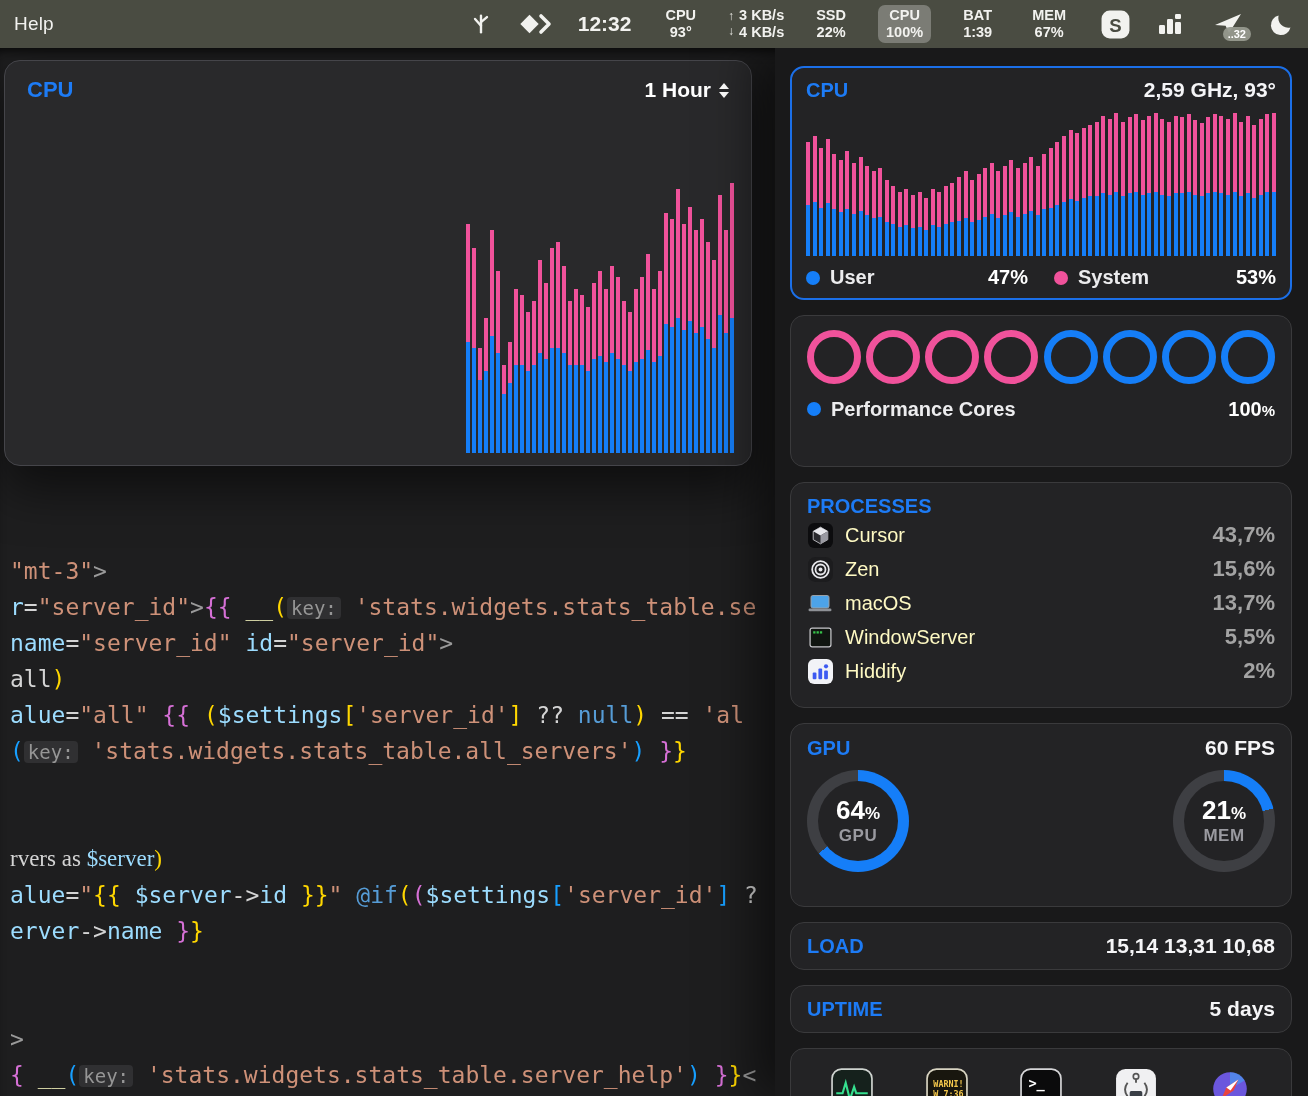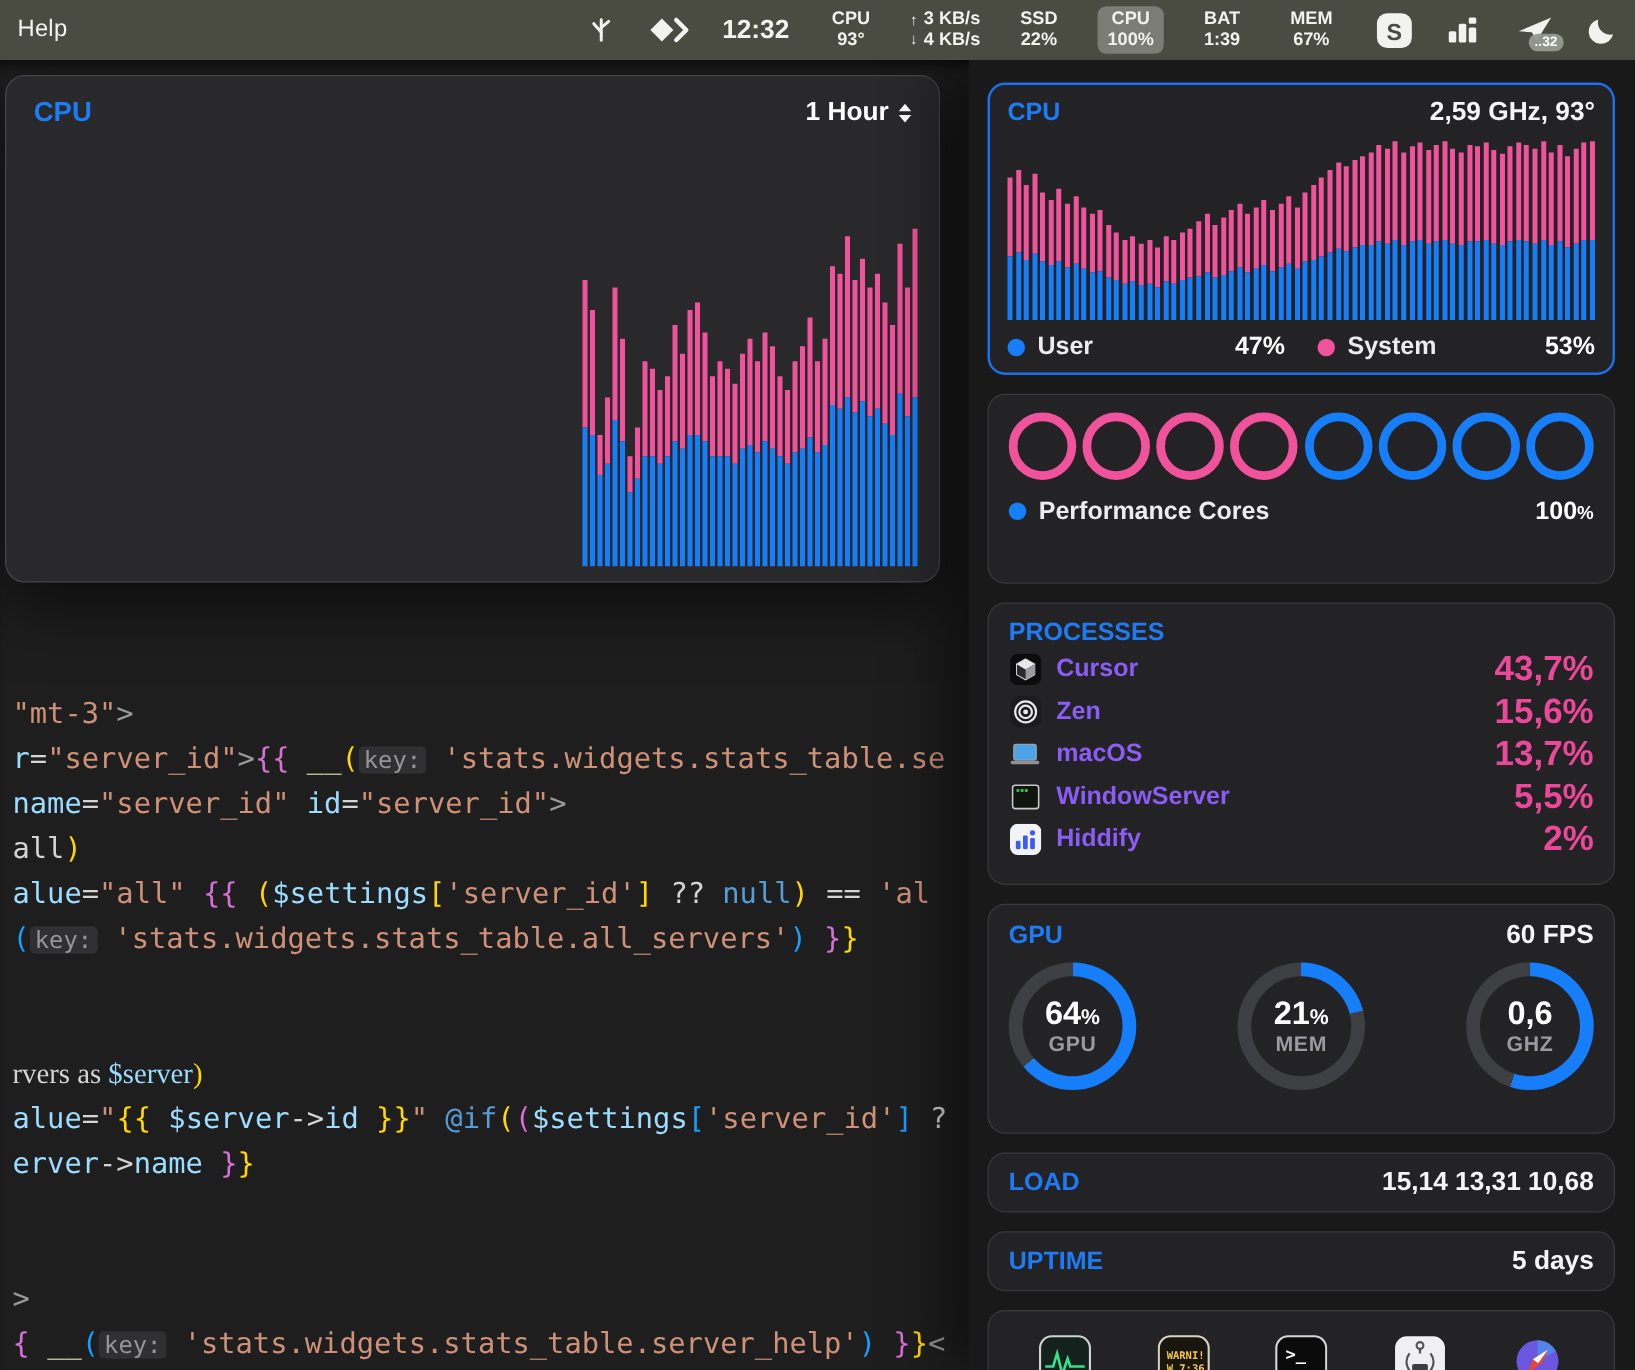--- a/index.html
+++ b/index.html
@@ -69,22 +69,22 @@
 
   .cores-card{height:152px;padding:14px 16px}
   .rings{display:flex;justify-content:space-between;align-items:center}
   .ring{width:54px;height:54px;border-radius:50%;border:7px solid var(--ring-grey)}
   .core-legend{margin-top:10px}
   .core-legend .lg{display:flex;align-items:center;justify-content:space-between;font-size:20px;color:#ececee;font-weight:600;line-height:1.5}
   .sm{font-size:15px}
 
   .proc-card{height:226px;padding:12px 16px}
   .proc-row{display:flex;align-items:center;height:34px;gap:12px}
-  .proc-row .pname{font-size:20px;color:#8b5cf6;font-weight:700}
-  .proc-row .pval{margin-left:auto;font-size:28px;color:#ec4899;font-weight:700}
+  .proc-row .pname{font-size:20px;color:#fef9c3;font-weight:400}
+  .proc-row .pval{margin-left:auto;font-size:22px;color:#a3a3a3;font-weight:700}
   .picon{width:26px;height:26px;display:inline-flex;align-items:center;justify-content:center}
 
   .gpu-card{height:184px;padding:12px 16px}
   .gauges{display:flex;justify-content:space-between;margin-top:10px}
   .gauge{position:relative;width:102px;height:102px;border-radius:50%}
   .gauge::after{content:"";position:absolute;inset:11px;background:var(--card-bg);border-radius:50%}
   .gtext{position:absolute;inset:0;z-index:1;display:flex;flex-direction:column;align-items:center;justify-content:center;line-height:1.05}
   .gval{color:#fff;font-size:26px;font-weight:700}
   .gval .sm{font-size:17px;font-weight:700}
   .glab{color:#9a9aa0;font-size:17px;font-weight:600;margin-top:2px;letter-spacing:.5px}
@@ -797,26 +797,20 @@
                 <div class="gval">64<span class="sm">%</span></div>
                 <div class="glab">GPU</div>
               </div>
             </div>
             <div class="gauge" style="background: conic-gradient(rgb(21, 126, 248) 21%, rgb(62, 63, 67) 0deg);">
               <div class="gtext">
                 <div class="gval">21<span class="sm">%</span></div>
                 <div class="glab">MEM</div>
               </div>
             </div>
-            <div class="gauge" style="background: conic-gradient(rgb(21, 126, 248) 55%, rgb(62, 63, 67) 0deg);">
-              <div class="gtext">
-                <div class="gval">0,6<span class="sm"></span></div>
-                <div class="glab">GHZ</div>
-              </div>
-            </div>
           </div>
       </div>
 
       <div class="card row-card">
         <span class="card-title">LOAD</span>
         <span class="card-value">15,14 13,31 10,68</span>
       </div>
 
       <div class="card row-card">
         <span class="card-title">UPTIME</span>

